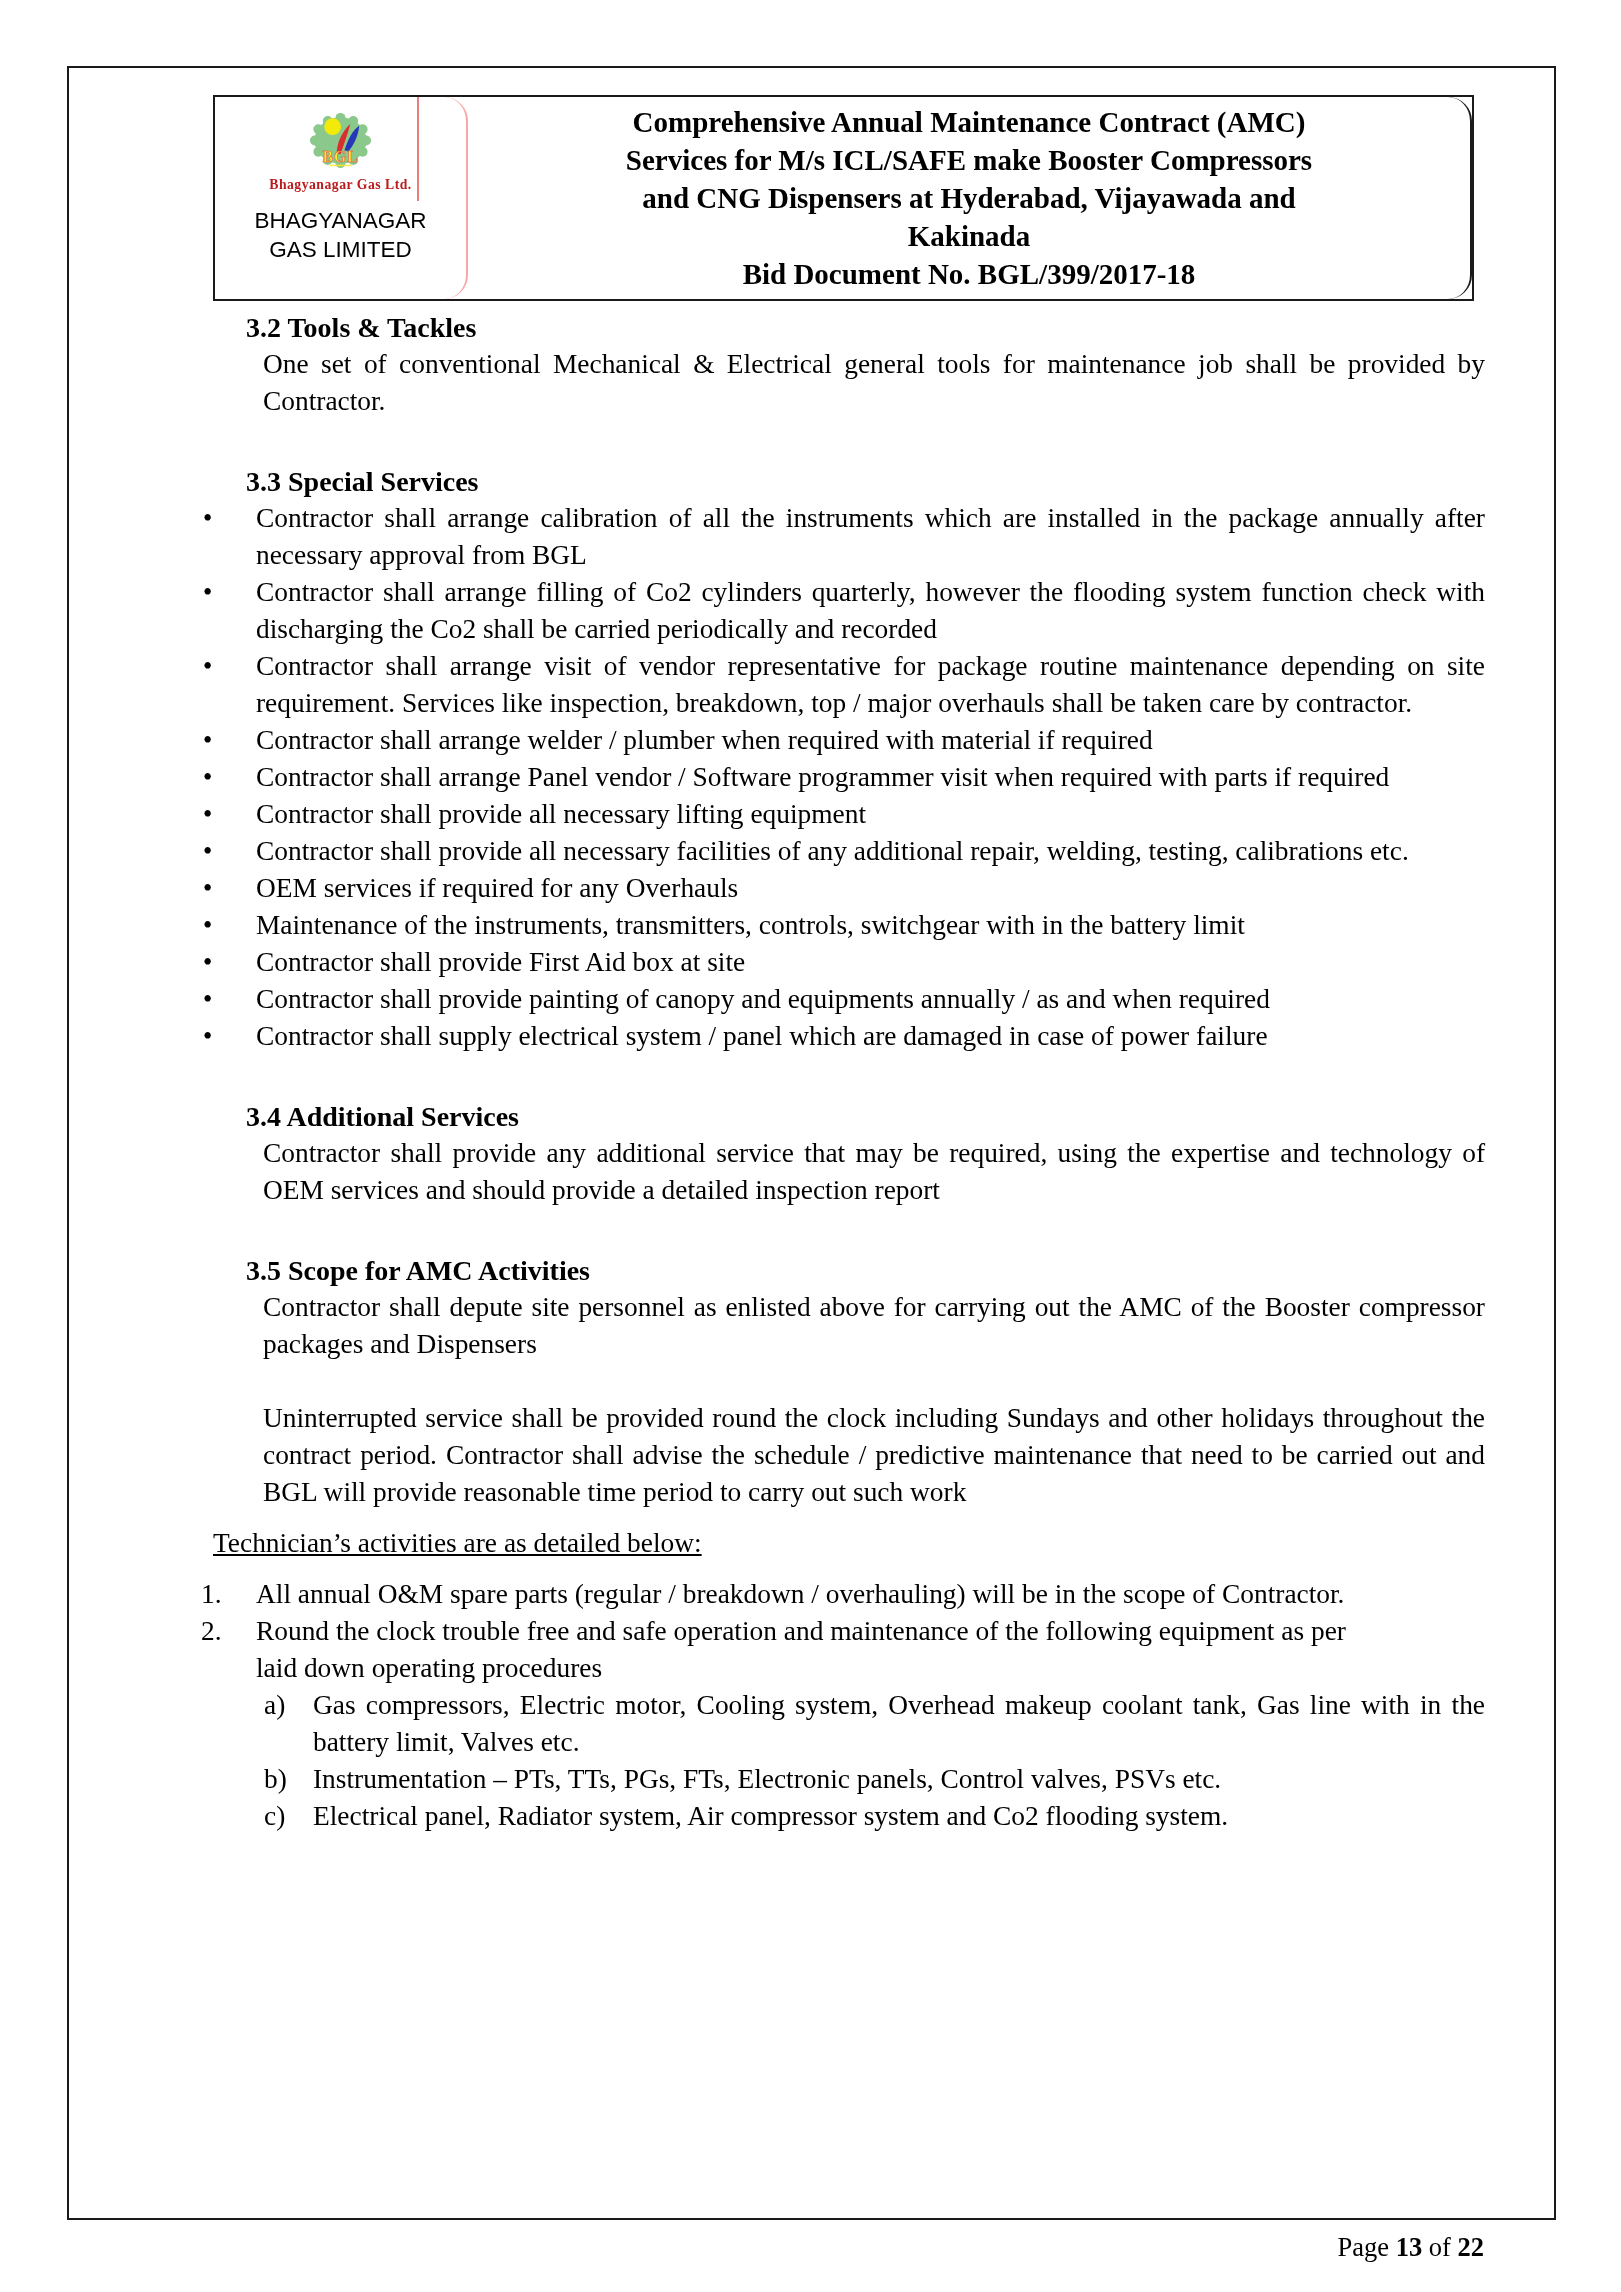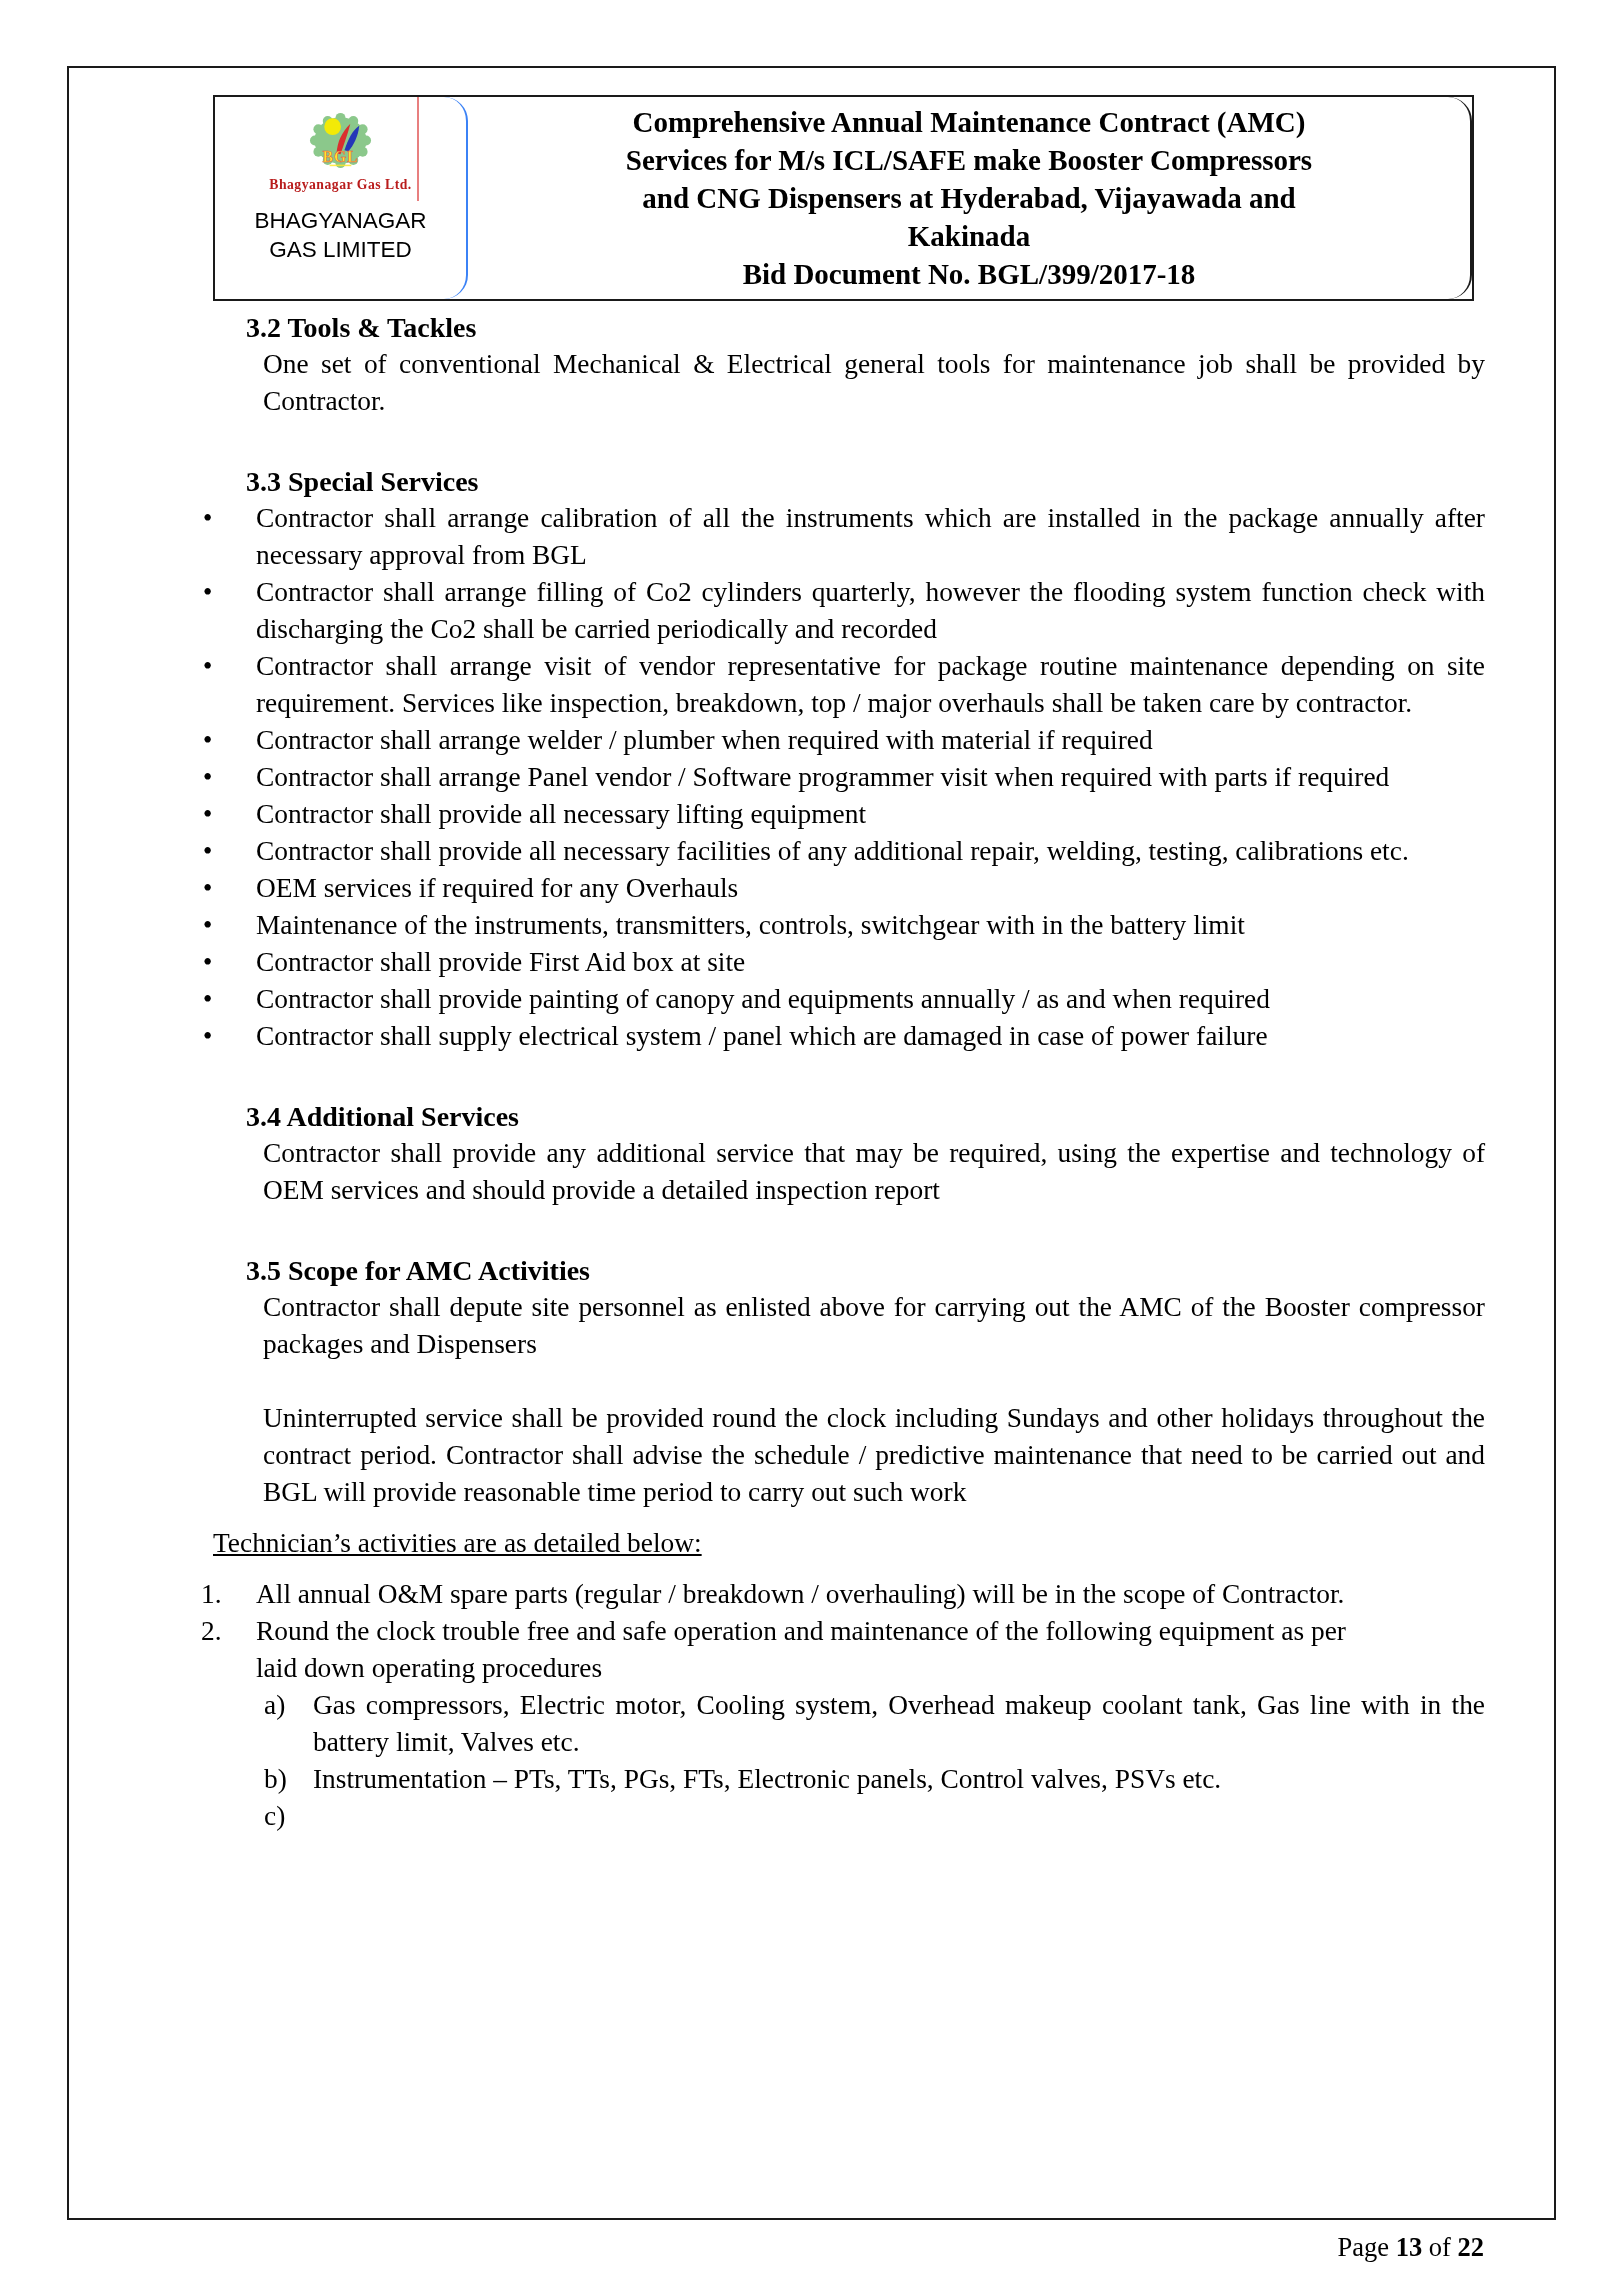--- a/index.html
+++ b/index.html
@@ -22,21 +22,21 @@
     display: flex;
     margin: 27.4px 0 0 144px;
     width: 1261px;
     min-height: 191px;
     border: 2px solid #1a1a1a;
     box-sizing: border-box;
   }
   .cell { box-sizing: border-box; border-radius: 24px; }
   .logo-cell {
     width: 253px;
-    border-right: 2px solid #3b82f6;
+    border-right: 2px solid #fca5a5;
     position: relative;
     display: flex; flex-direction: column; align-items: center;
     padding-top: 10.8px;
   }
   .logo-redline {
     position: absolute;
     left: 202px; top: 0;
     width: 2px; height: 104px;
     background: #e87f7f;
   }
@@ -220,20 +220,21 @@
     <div class="sub-item">
       <span class="sub-label">a)</span>
       <span>Gas compressors, Electric motor, Cooling system, Overhead makeup coolant tank, Gas line with in the battery limit, Valves etc.</span>
     </div>
     <div class="sub-item">
       <span class="sub-label">b)</span>
       <span>Instrumentation – PTs, TTs, PGs, FTs, Electronic panels, Control valves, PSVs etc.</span>
     </div>
     <div class="sub-item">
       <span class="sub-label">c)</span>
+      <span>Electrical panel, Radiator system, Air compressor system and Co2 flooding system.</span>
     </div>
 
   </div>
 </div>
 
 <div class="page-footer">
   <span>Page</span>
   <span class="b">13</span>
   <span>of</span>
   <span class="b">22</span>

